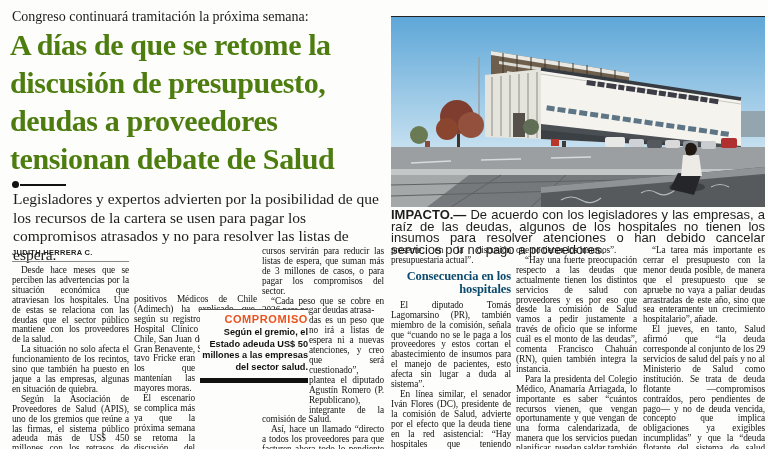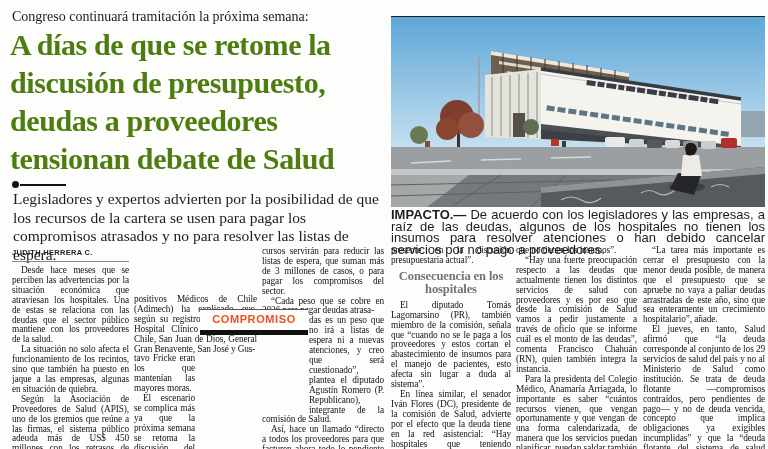--- a/index.html
+++ b/index.html
@@ -25,25 +25,25 @@
   .col p.noind{text-indent:0;}
   .c1{left:12px;top:266px;width:117px;height:183px;}
   .c2{left:134px;top:247px;width:123px;height:202px;margin-top:48px;}
   .c3{left:262px;top:247px;width:122px;height:202px;}
   .c4{left:391px;top:246px;width:120px;height:203px;}
   .c5{left:516px;top:246px;width:121px;height:203px;}
   .c6{left:643px;top:246px;width:122px;height:203px;}
   .sp-r{float:right;width:62px;height:90px;}
   .sp-l{float:left;width:47px;height:90px;}
 
-  .subhead{font-size:12.5px;line-height:13.5px;font-weight:700;text-align:center;
-           text-indent:0;margin:4px 0 4px 0;color:#737373;}
+  .subhead{font-size:12.5px;line-height:13.5px;font-weight:700;text-align:right;
+           text-indent:0;margin:4px 0 4px 0;color:#0c4a6e;}
 
   .factbox{left:200px;top:309px;width:108px;z-index:3;background:#fdfdfb;
-           border-top:1px solid #555;padding-top:3px;text-align:center;
+           border-top:1px solid #555;padding-top:3px;text-align:right;
            font-family:"Liberation Sans","DejaVu Sans",sans-serif;}
   .factbox .fbtitle{font-size:11px;font-weight:700;letter-spacing:.6px;}
   .factbox .fbtext{font-size:9.2px;font-weight:700;line-height:11.5px;color:#111;margin-top:2px;}
   .factbox .fbbar{height:5px;background:#111;margin-top:5px;}
 
   .photo{left:391px;top:16px;width:374px;height:190px;border-top:1px solid #222;background:#bcd6e8;}
   .caption{left:391px;top:209px;width:374px;font-family:"Liberation Sans","DejaVu Sans",sans-serif;
            font-size:13px;line-height:11.6px;color:#1d1d1d;text-align:justify;}
   .caption .cap-label{font-weight:700;}
 </style>
@@ -213,20 +213,21 @@
       </g>
     </svg>
   </div>
 
   <div class="abs caption">
     <span class="cap-label">IMPACTO.—</span><span> De acuerdo con los legisladores y las empresas, a raíz de las deudas, algunos de los hospitales no tienen los insumos para resolver atenciones o han debido cancelar servicios por no pago a proveedores.</span>
   </div>
 
   <div class="abs factbox">
     <div class="fbtitle" style="color:#e8531f">COMPROMISO</div>
+    <div class="fbtext">Según el gremio, el Estado adeuda US$ 50 millones a las empresas del sector salud.</div>
     <div class="fbbar"></div>
   </div>
 
   <div class="abs col c1">
     <p>Desde hace meses que se perciben las advertencias por la situación económica que atraviesan los hospitales. Una de estas se relaciona con las deudas que el sector público mantiene con los proveedores de la salud.</p>
     <p>La situación no solo afecta el funcionamiento de los recintos, sino que también ha puesto en jaque a las empresas, algunas en situación de quiebra.</p>
     <p>Según la Asociación de Proveedores de Salud (APIS), uno de los gremios que reúne a las firmas, el sistema público adeuda más de US$ 450 millones con los retrasos de pagos.</p>
 
   </div>
 

